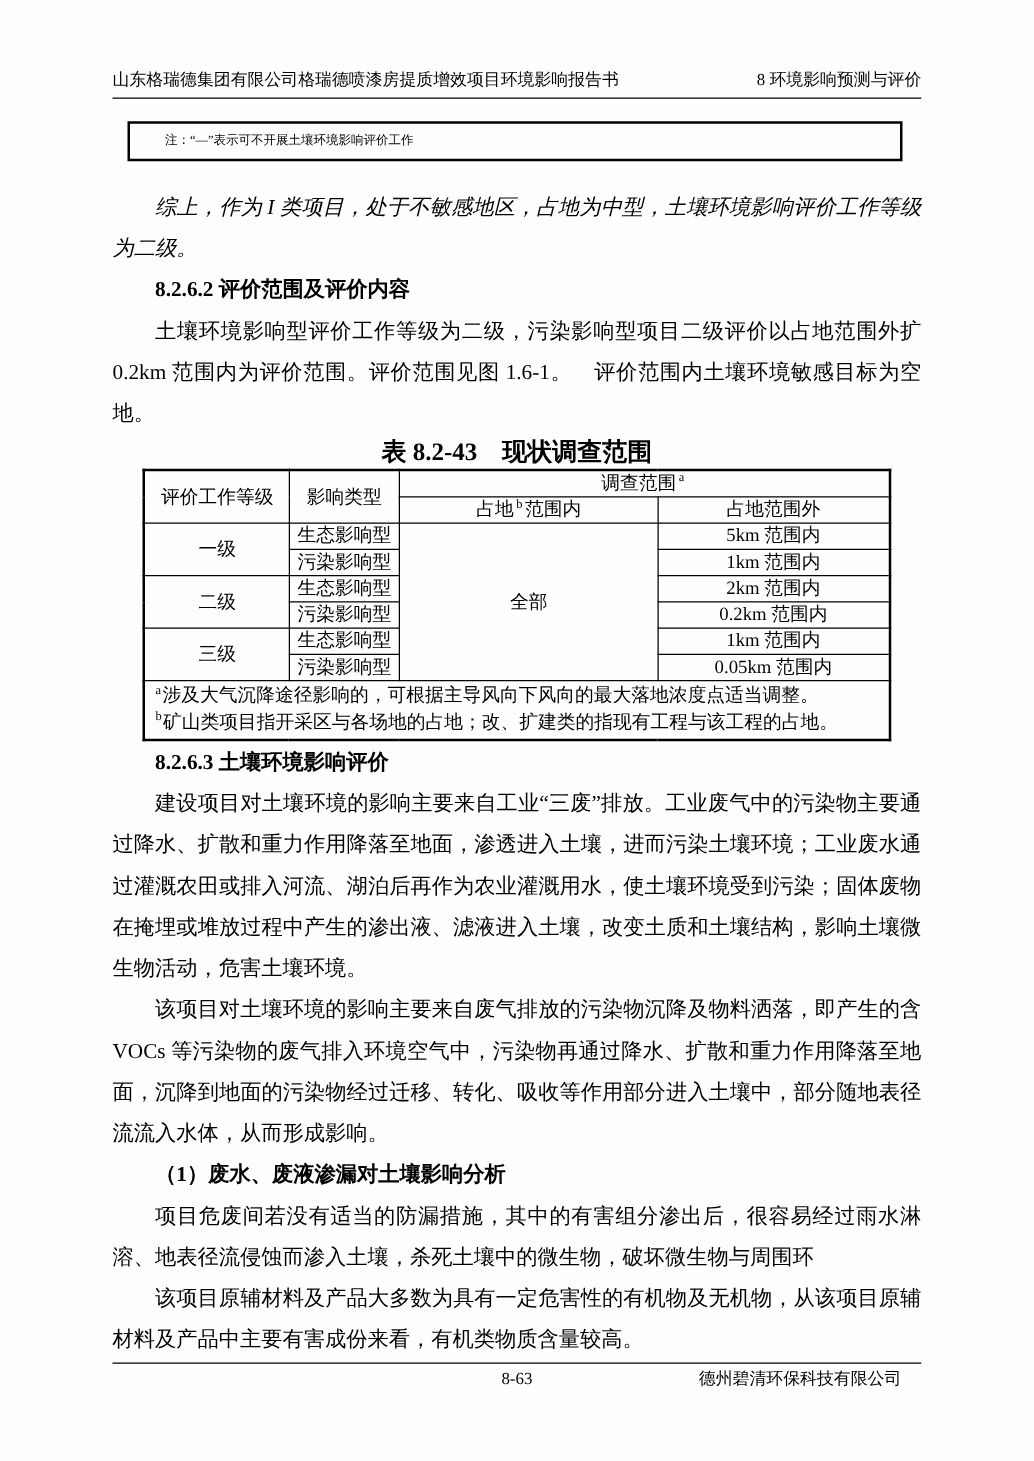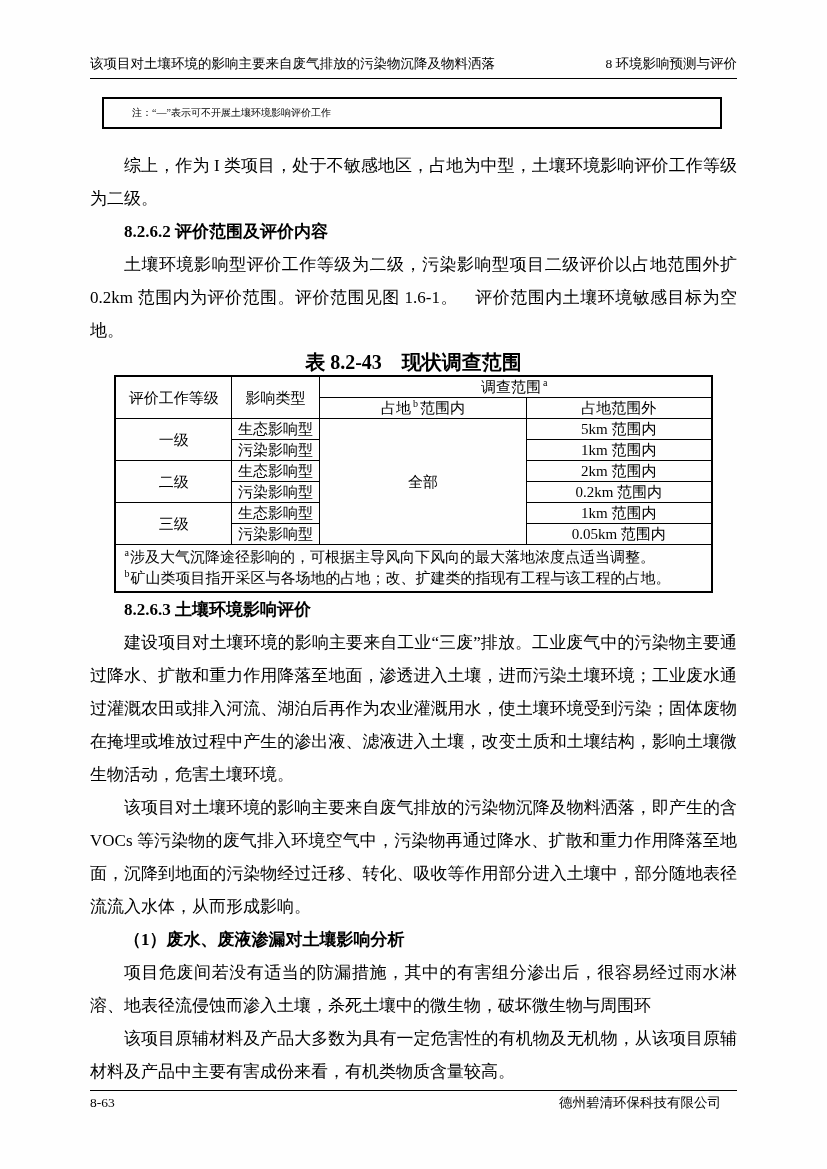--- a/index.html
+++ b/index.html
@@ -32,21 +32,21 @@
     font-size: 10px;
     line-height: 22px;
   }
   
   .body-para {
     font-size: 17px;
     line-height: 33px;
     text-align: justify;
     text-indent: 2em;
   }
-  .first-para { margin-top: 20px; }
+  .first-para { margin-top: 20px; font-style: italic; }
   .section-heading {
     font-size: 17px;
     line-height: 33px;
     font-weight: bold;
     text-indent: 2em;
   }
   
   .table-caption {
     text-align: center;
     font-weight: bold;
@@ -88,35 +88,35 @@
   
   .page-footer {
     position: absolute;
     left: 90px;
     right: 90px;
     top: 1090px;
     border-top: 1.5px solid #000;
     padding-top: 3px;
     font-size: 13.5px;
     line-height: 18px;
-    text-align: left;
+    text-align: center;
   }
   .footer-company {
     position: absolute;
     right: 16px;
     top: 3px;
   }
 </style>
 </head>
 <body>
 
 <div class="page">
 
   <div class="running-header">
-    <span>该项目对土壤环境的影响主要来自废气排放的污染物沉降及物料洒落</span>
+    <span>山东格瑞德集团有限公司格瑞德喷漆房提质增效项目环境影响报告书</span>
     <span>8 环境影响预测与评价</span>
   </div>
 
   <div class="note-box">
     <span>注：“—”表示可不开展土壤环境影响评价工作</span>
   </div>
 
   <p class="body-para first-para">综上，作为 I 类项目，处于不敏感地区，占地为中型，土壤环境影响评价工作等级为二级。</p>
 
   <h3 class="section-heading">8.2.6.2 评价范围及评价内容</h3>

